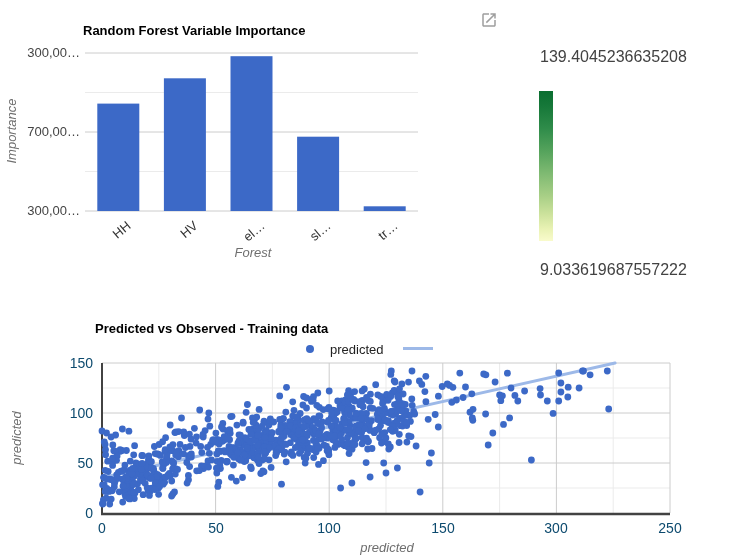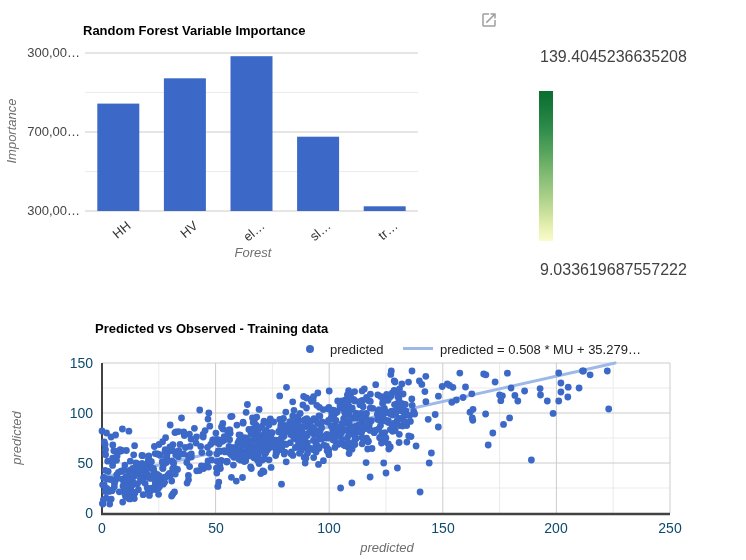--- a/index.html
+++ b/index.html
@@ -69,21 +69,20 @@
     <div class="abs" id="legend-gradient" style="left: 79px; top: 91px; width: 14px; height: 150px; background: linear-gradient(rgb(10, 110, 48) 0%, rgb(22, 120, 57) 10%, rgb(47, 140, 74) 25%, rgb(85, 163, 92) 40%, rgb(127, 186, 114) 55%, rgb(168, 207, 134) 70%, rgb(204, 226, 156) 82%, rgb(233, 242, 180) 92%, rgb(249, 251, 204) 100%);"></div>
     <div class="abs legend-num" style="left:80px;top:261px;">9.033619687557222</div>
   </div>
 
   <div class="abs" style="left:0;top:300px;width:746px;height:260px;">
     <div class="abs chart-title" style="left:95px;top:21px;">Predicted vs Observed - Training data</div>
 
     <span class="abs" style="left:306px;top:45px;width:8px;height:8px;border-radius:50%;background:#3C69C7;"></span>
     <div class="abs sc-legend-label" style="left:330px;top:42px;">predicted</div>
     <span class="abs" style="left:403px;top:47px;width:30px;height:3px;background:#9DB9E8;"></span>
-    <div class="abs sc-legend-label" style="left:440px;top:42px;">predicted = 0.508 * MU + 35.279…</div>
 
     <div class="abs axis-title rot90" style="left:9px;top:178px;width:80px;">predicted</div>
 
     <svg id="scatter-plot-svg" class="abs" style="left:0;top:0;" width="746" height="260">
         <line x1="158.8" y1="63" x2="158.8" y2="213" stroke="#ebebeb" stroke-width="1"></line>
         <line x1="272.4" y1="63" x2="272.4" y2="213" stroke="#ebebeb" stroke-width="1"></line>
         <line x1="386" y1="63" x2="386" y2="213" stroke="#ebebeb" stroke-width="1"></line>
         <line x1="499.6" y1="63" x2="499.6" y2="213" stroke="#ebebeb" stroke-width="1"></line>
         <line x1="613.2" y1="63" x2="613.2" y2="213" stroke="#ebebeb" stroke-width="1"></line>
         <line x1="102" y1="188" x2="670" y2="188" stroke="#ebebeb" stroke-width="1"></line>
@@ -1017,20 +1016,20 @@
         <div class="stick" style="position: absolute; left: 47px; width: 46px; text-align: right; top: 205px;">0</div>
         <div class="stick" style="position: absolute; left: 47px; width: 46px; text-align: right; top: 155px;">50</div>
         <div class="stick" style="position: absolute; left: 47px; width: 46px; text-align: right; top: 105px;">100</div>
         <div class="stick" style="position: absolute; left: 47px; width: 46px; text-align: right; top: 55px;">150</div>
       </div>
     <div id="sc-xticks">
         <div class="stick" style="position: absolute; left: 82px; width: 40px; text-align: center; top: 220px;">0</div>
         <div class="stick" style="position: absolute; left: 196px; width: 40px; text-align: center; top: 220px;">50</div>
         <div class="stick" style="position: absolute; left: 309px; width: 40px; text-align: center; top: 220px;">100</div>
         <div class="stick" style="position: absolute; left: 423px; width: 40px; text-align: center; top: 220px;">150</div>
-        <div class="stick" style="position: absolute; left: 536px; width: 40px; text-align: center; top: 220px;">200</div>
+        <div class="stick" style="position: absolute; left: 536px; width: 40px; text-align: center; top: 220px;">300</div>
         <div class="stick" style="position: absolute; left: 650px; width: 40px; text-align: center; top: 220px;">250</div>
       </div>
 
     <div class="abs axis-title" style="left:347px;top:240px;width:80px;text-align:center;">predicted</div>
   </div>
 
 </div>
 
 </body></html>

